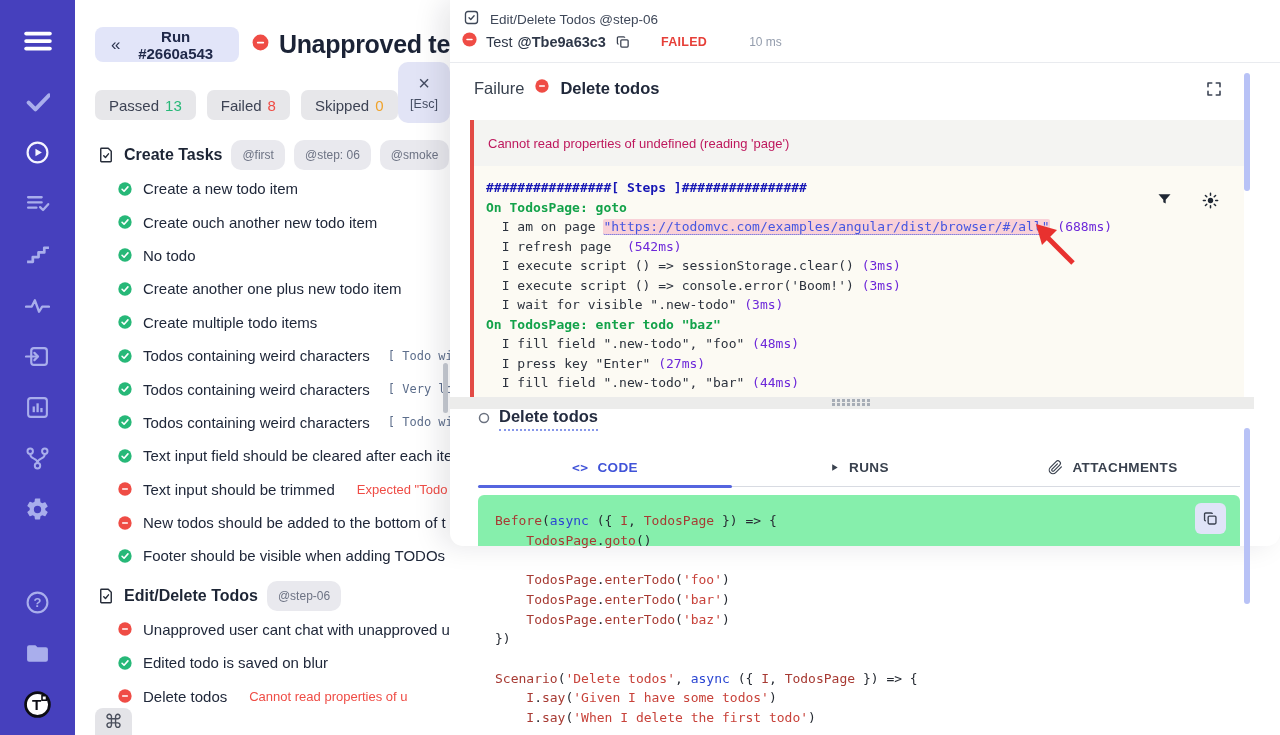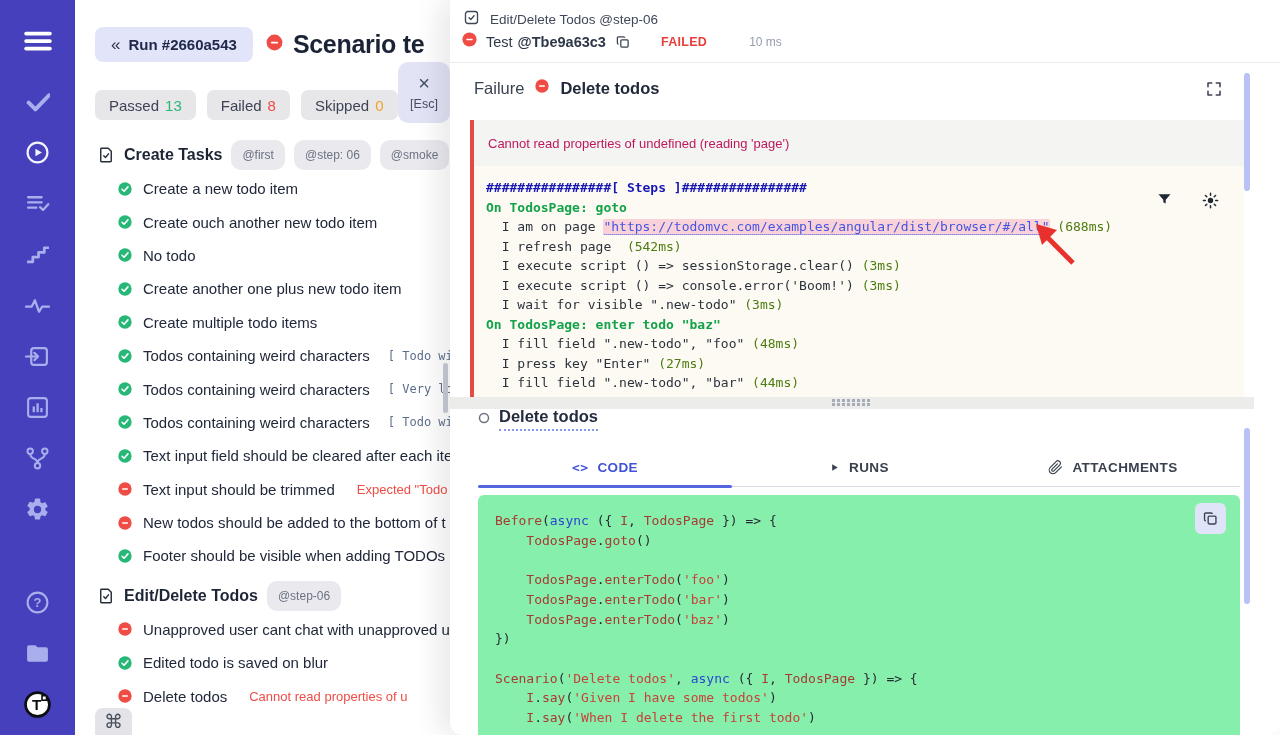--- a/index.html
+++ b/index.html
@@ -46,21 +46,21 @@
   .lp-scroll { position:absolute; left:368px; top:363px; width:5px; height:50px; border-radius:3px; background:#c8ccd4; }
 
   
   .close-btn { position:absolute; left:398px; top:62px; width:52px; height:61px; background:#e2e4f6;
     border:none; border-radius:10px; z-index:5; display:flex; flex-direction:column; align-items:center;
     justify-content:center; gap:6px; cursor:pointer; font-family:inherit; }
   .close-x { font-size:20px; color:#454d63; line-height:16px; }
   .close-hint { font-size:12.5px; color:#454d63; }
 
   
-  .detail-panel { position:absolute; left:450px; top:0; width:830px; height:735px; background:#fff;
+  .detail-panel { position:absolute; left:450px; top:0; width:830px; height:546px; background:#fff;
     z-index:10; box-shadow:-10px 0 28px rgba(20,24,40,0.10);border-radius:13px; }
   .dp-head { position:absolute; left:0; top:0; right:0; height:63px; border-bottom:1px solid #e9ebef; background:#fff; }
   .bc-row { position:absolute; left:13px; top:9px; display:flex; align-items:center; gap:10px; color:#3e4757; }
   .bc-text { font-size:13.5px; color:#3f4859; }
   .test-row2 { position:absolute; left:11px; top:31px; display:flex; align-items:center; }
   .t-label { font-size:14.5px; color:#2e3748; margin-left:8px; }
   .t-id { font-size:14.5px; font-weight:700; color:#2e3748; margin-left:5px; }
   .copy-sm { margin-left:9px; color:#3a4150; cursor:pointer; display:flex; }
   .t-status { font-size:12.5px; font-weight:700; color:#e63f38; letter-spacing:0.3px; margin-left:30px; }
   .t-dur { font-size:12px; color:#939cac; margin-left:42px; }
@@ -73,21 +73,21 @@
   .error-box { position:absolute; left:20px; top:120px; width:774px; height:46px; background:#f4f4f2;
     border-left:4px solid #e24b45; display:flex; align-items:center; padding-left:14px; }
   .error-text { font-size:13px; color:#be185d; }
   .steps-box { position:absolute; left:20px; top:166px; width:774px; height:231px; background:#fcfaf3;
     border-left:4px solid #e24b45; overflow:hidden; }
   .steps-pre { font-family:"DejaVu Sans Mono", monospace; font-size:13px; line-height:19.5px;
     padding:12px 0 0 12px; white-space:pre; }
   .st-banner { color:#1717b5; font-weight:700;text-align:right; }
   .st-sec { color:#13a24a; font-weight:700; }
   .st-txt { color:#2c323d; }
-  .st-dur { color:#4d7c0f;text-align:center; }
+  .st-dur { color:#6d28d9;text-align:center; }
   .st-url { color:#4656e0; background:#f9d1d8; border-bottom:1px dotted #4656e0; border-radius:2px; }
   .steps-tools { position:absolute; top:191px; right:60px; display:flex; gap:28px; color:#1f2733; }
   .steps-tools .tool { cursor:pointer; }
   .annot-arrow { position:absolute; left:583px; top:221px; pointer-events:none; }
 
   .divider-handle { position:absolute; left:0; top:397px; right:26px; height:12px; background:#ececeb; cursor:row-resize;
     display:flex; align-items:center; justify-content:center; }
   .handle-dots { display:grid; grid-template-columns:repeat(8,5px); grid-template-rows:4px 4px; }
   .handle-dots i { width:2.5px; height:2.5px; background:#a7adb6; }
 
@@ -211,21 +211,21 @@
     <div class="run-row">
       <button class="run-btn">
         <span class="run-chev">«</span>
         <span>Run #2660a543</span>
       </button>
       <span class="title-wrap">
         <span id="title-fail-icon"><svg width="19" height="19" viewBox="0 0 24 24" fill="none">
               <circle cx="12" cy="12" r="10" fill="#ef4c45"></circle>
               <rect x="7.4" y="10.9" width="9.2" height="2.3" rx="1.1" fill="#fff"></rect>
             </svg></span>
-        <span class="page-title">Scenario te</span>
+        <span class="page-title">Unapproved te</span>
       </span>
     </div>
     <div class="filters" id="filters">
         <button class="filter-chip">
           <span>Passed</span>
           <span class="filter-count" style="color:#27b878">13</span>
         </button>
         <button class="filter-chip">
           <span>Failed</span>
           <span class="filter-count" style="color:#ef4c45">8</span>

